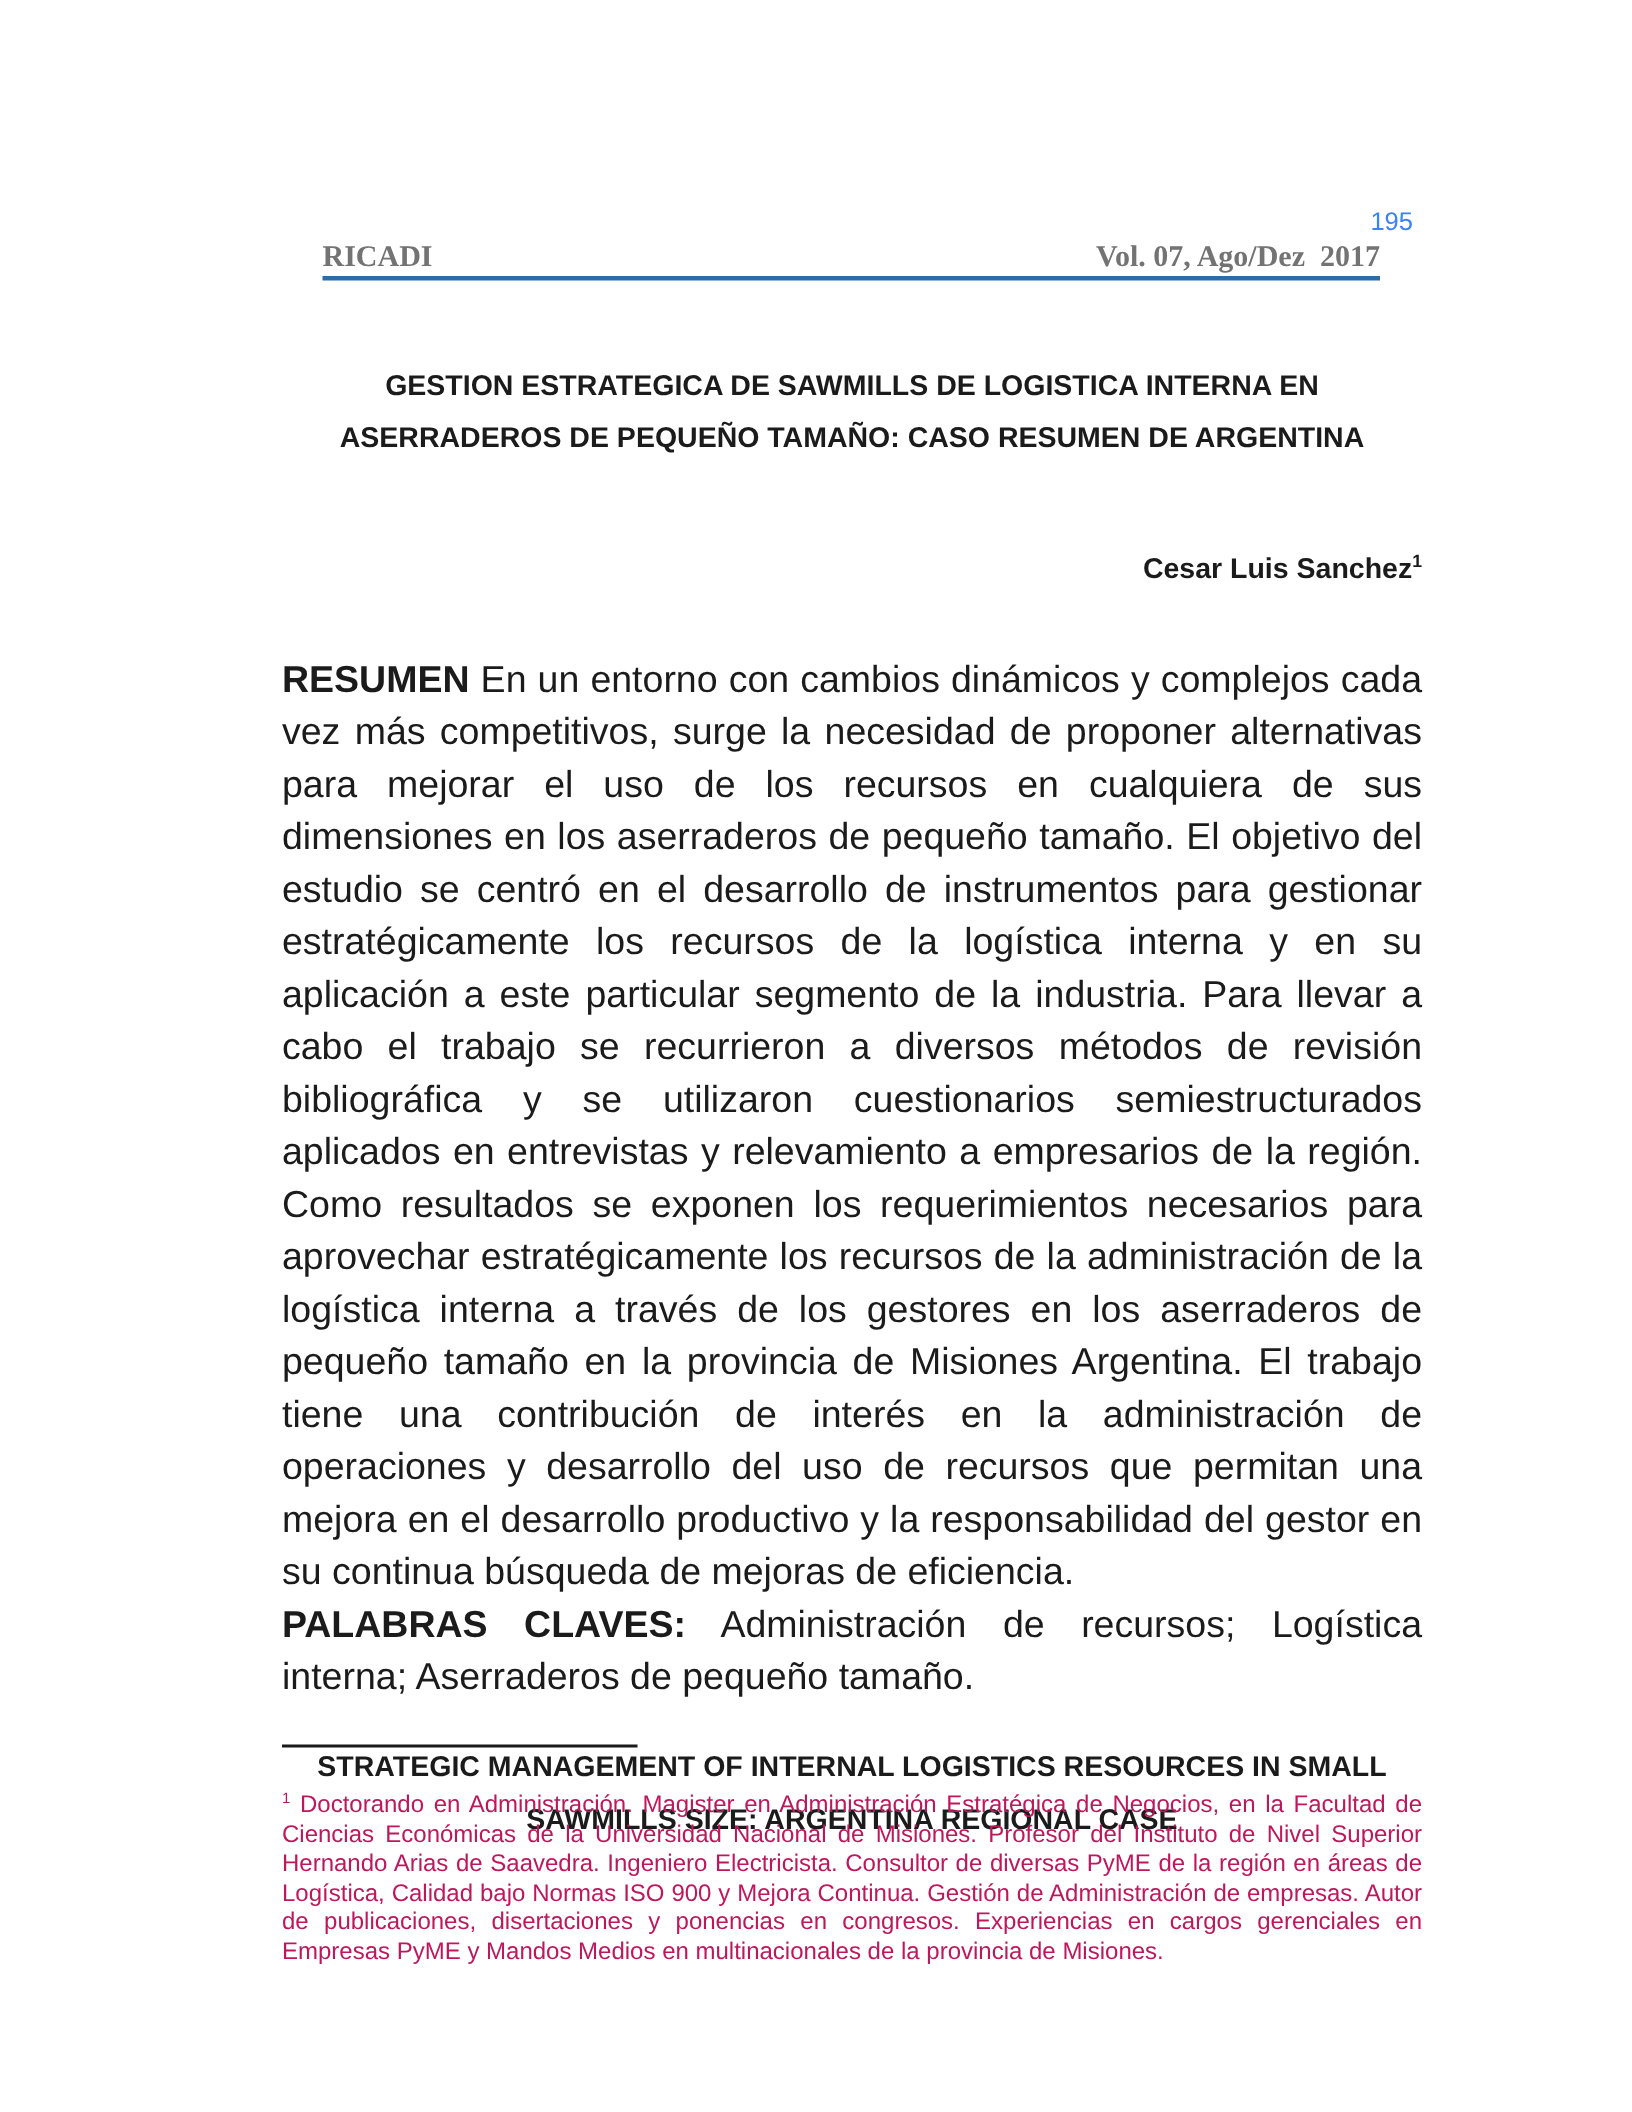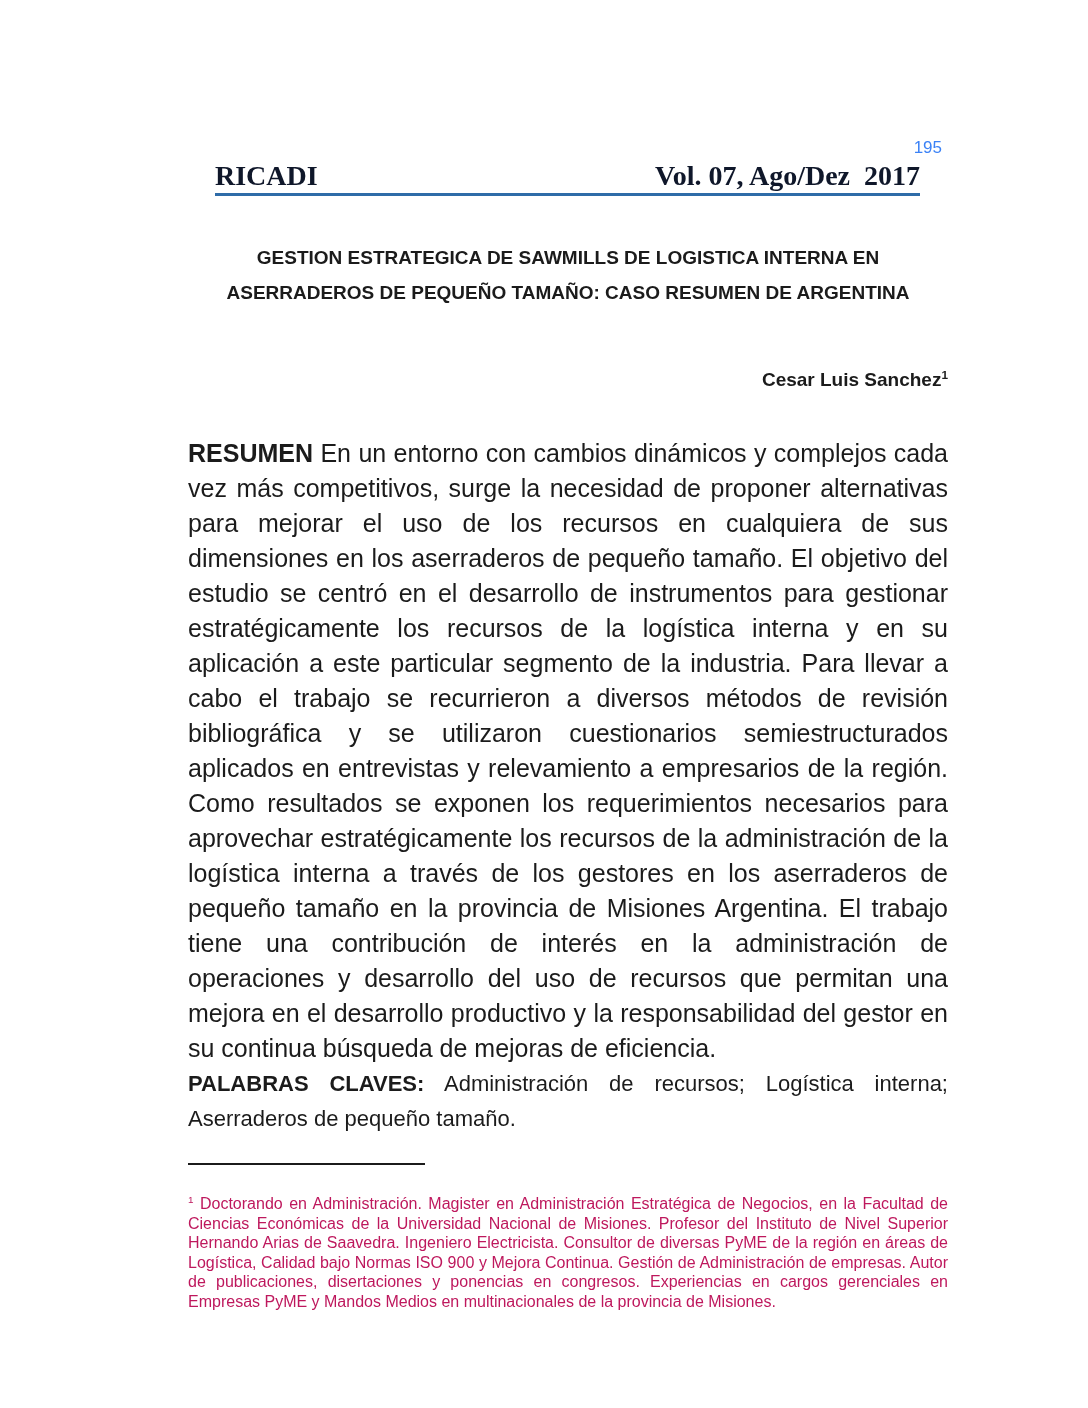--- a/index.html
+++ b/index.html
@@ -27,22 +27,22 @@
   .journal-header {
     position: absolute;
     left: 215px;
     top: 160px;
     width: 705px;
     display: flex;
     justify-content: space-between;
     align-items: flex-start;
     font-family: "Liberation Serif", serif;
     font-weight: bold;
-    font-size: 28px;
-    color: #0f172a;
+    font-size: 20px;
+    color: #737373;
     border-bottom: 3px solid #2e6ca8;
     padding-bottom: 1px;
   }
   .journal-header .vol {
     white-space: pre;
   }
   .content {
     position: absolute;
     left: 188px;
     top: 240px;
@@ -63,21 +63,21 @@
     line-height: 35px;
   }
   .abstract {
     margin-top: 39px;
     text-align: justify;
     font-size: 25px;
     line-height: 35px;
   }
   .keywords {
     text-align: justify;
-    font-size: 22px;
+    font-size: 25px;
     line-height: 35px;
   }
   .bold-label {
     font-weight: bold;
   }
   .english-title {
     margin-top: 25px;
   }
   sup {
     font-size: 0.62em;
@@ -127,20 +127,24 @@
     </div>
 
     <div class="abstract">
       <span class="bold-label">RESUMEN</span><span> En un entorno con cambios dinámicos y complejos cada vez más competitivos, surge la necesidad de proponer alternativas para mejorar el uso de los recursos en cualquiera de sus dimensiones en los aserraderos de pequeño tamaño. El objetivo del estudio se centró en el desarrollo de instrumentos para gestionar estratégicamente los recursos de la logística interna y en su aplicación a este particular segmento de la industria. Para llevar a cabo el trabajo se recurrieron a diversos métodos de revisión bibliográfica y se utilizaron cuestionarios semiestructurados aplicados en entrevistas y relevamiento a empresarios de la región. Como resultados se exponen los requerimientos necesarios para aprovechar estratégicamente los recursos de la administración de la logística interna a través de los gestores en los aserraderos de pequeño tamaño en la provincia de Misiones Argentina. El trabajo tiene una contribución de interés en la administración de operaciones y desarrollo del uso de recursos que permitan una mejora en el desarrollo productivo y la responsabilidad del gestor en su continua búsqueda de mejoras de eficiencia.</span>
     </div>
 
     <div class="keywords">
       <span class="bold-label">PALABRAS CLAVES:</span><span> Administración de recursos; Logística interna; Aserraderos de pequeño tamaño.</span>
     </div>
 
+    <div class="english-title">
+      <div class="title-line">STRATEGIC MANAGEMENT OF INTERNAL LOGISTICS RESOURCES IN SMALL</div>
+      <div class="title-line">SAWMILLS SIZE: ARGENTINA REGIONAL CASE</div>
+    </div>
 
   </div>
 
   <div class="footnote-area">
     <div class="footnote-separator"></div>
     <div class="footnote-text">
       <sup>1</sup><span> Doctorando en Administración. Magister en Administración Estratégica de Negocios, en la Facultad de Ciencias Económicas de la Universidad Nacional de Misiones. Profesor del Instituto de Nivel Superior Hernando Arias de Saavedra. Ingeniero Electricista. Consultor de diversas PyME de la región en áreas de Logística, Calidad bajo Normas ISO 900 y Mejora Continua. Gestión de Administración de empresas. Autor de publicaciones, disertaciones y ponencias en congresos. Experiencias en cargos gerenciales en Empresas PyME y Mandos Medios en multinacionales de la provincia de Misiones.</span>
     </div>
   </div>
 

